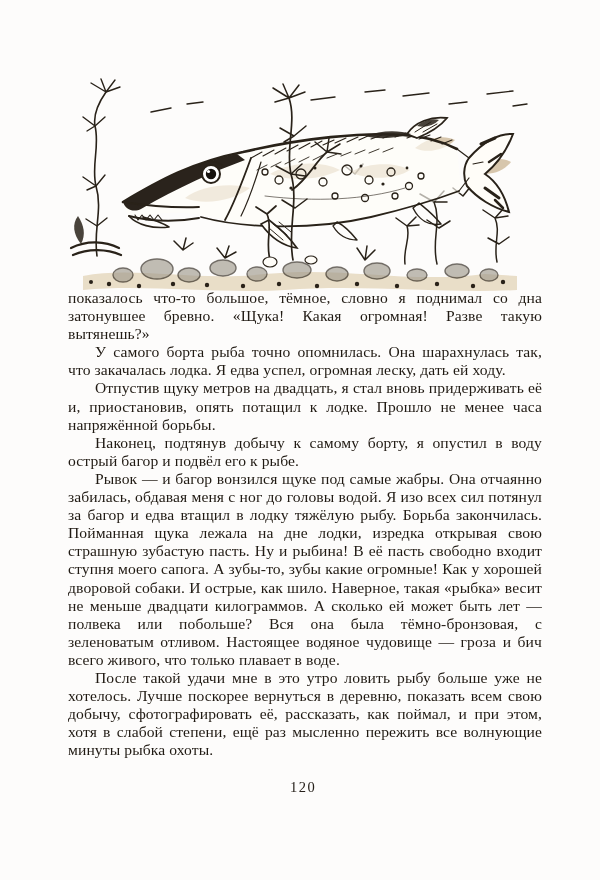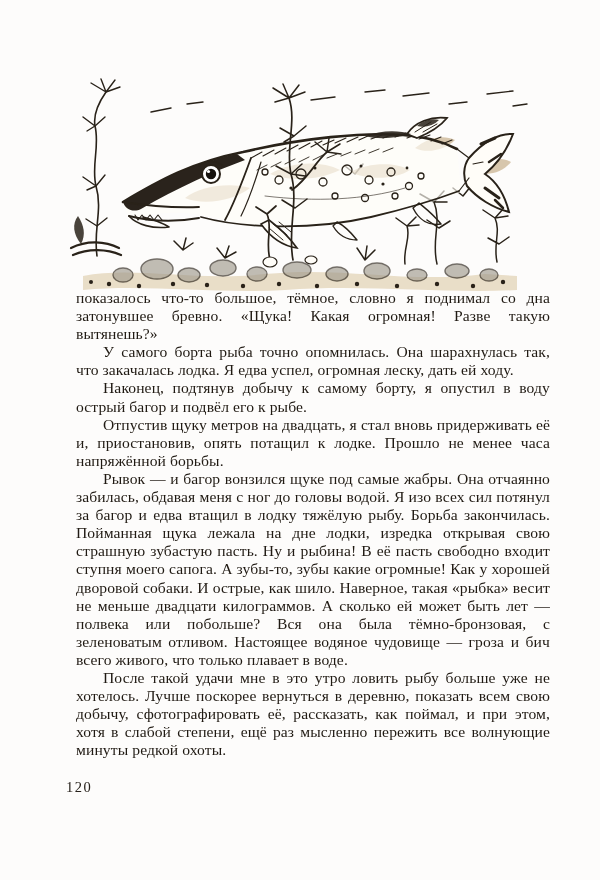--- a/index.html
+++ b/index.html
@@ -6,29 +6,29 @@
   body{background:#fdfcfb;width:600px;height:880px;overflow:hidden;}
   .page{
     position:relative;width:600px;height:880px;background:#fdfcfb;
     font-family:"Liberation Serif","DejaVu Serif",serif;color:#201a13;
   }
   .illustration{
     position:absolute;top:78px;left:65px;width:470px;height:215px;margin:0;
   }
   .illustration svg{display:block;width:470px;height:215px;}
   .text-block{
-    position:absolute;top:289px;left:76px;width:474px;
+    position:absolute;top:289px;left:68px;width:474px;
     font-size:15.6px;line-height:18.1px;text-align:justify;
     letter-spacing:.1px;
   }
   .text-block p{margin:0;padding:0;}
   .text-block p.indent{text-indent:27px;}
   .page-number{
     position:absolute;top:779px;left:66px;width:474px;
-    font-size:14.5px;letter-spacing:1.5px;color:#26201a;
+    text-align:center;font-size:14.5px;letter-spacing:1.5px;color:#26201a;
   }
   .ink{stroke:#292219;fill:none;stroke-linecap:round;stroke-linejoin:round;}
 </style>
 </head>
 <body>
 
 <div class="page">
 
   <figure class="illustration">
     <svg viewBox="0 0 470 215" xmlns="http://www.w3.org/2000/svg">
@@ -166,21 +166,21 @@
             <circle cx="438" cy="204" r="2.2"></circle>
           <circle cx="26" cy="204" r="2"></circle>
         </g>
       </g>
     </svg>
   </figure>
 
   <div class="text-block">
     <p>показалось что-то большое, тёмное, словно я поднимал со дна затонувшее бревно. «Щука! Какая огромная! Разве такую вытянешь?»</p>
     <p class="indent">У самого борта рыба точно опомнилась. Она шарахнулась так, что закачалась лодка. Я едва успел, огромная леску, дать ей ходу.</p>
+    <p class="indent">Отпустив щуку метров на двадцать, я стал вновь придерживать её и, приостановив, опять потащил к лодке. Прошло не менее часа напряжённой борьбы.</p>
     <p class="indent">Наконец, подтянув добычу к самому борту, я опустил в воду острый багор и подвёл его к рыбе.</p>
-    <p class="indent">Отпустив щуку метров на двадцать, я стал вновь придерживать её и, приостановив, опять потащил к лодке. Прошло не менее часа напряжённой борьбы.</p>
     <p class="indent">Рывок — и багор вонзился щуке под самые жабры. Она отчаянно забилась, обдавая меня с ног до головы водой. Я изо всех сил потянул за багор и едва втащил в лодку тяжёлую рыбу. Борьба закончилась. Пойманная щука лежала на дне лодки, изредка открывая свою страшную зубастую пасть. Ну и рыбина! В её пасть свободно входит ступня моего сапога. А зубы-то, зубы какие огромные! Как у хорошей дворовой собаки. И острые, как шило. Наверное, такая «рыбка» весит не меньше двадцати килограммов. А сколько ей может быть лет — полвека или побольше? Вся она была тёмно-бронзовая, с зеленоватым отливом. Настоящее водяное чудовище — гроза и бич всего живого, что только плавает в воде.</p>
-    <p class="indent">После такой удачи мне в это утро ловить рыбу больше уже не хотелось. Лучше поскорее вернуться в деревню, показать всем свою добычу, сфотографировать её, рассказать, как поймал, и при этом, хотя в слабой степени, ещё раз мысленно пережить все волнующие минуты редкой охоты.</p>
+    <p class="indent">После такой удачи мне в это утро ловить рыбу больше уже не хотелось. Лучше поскорее вернуться в деревню, показать всем свою добычу, сфотографировать её, рассказать, как поймал, и при этом, хотя в слабой степени, ещё раз мысленно пережить все волнующие минуты рыбка охоты.</p>
   </div>
 
   <div class="page-number">120</div>
 
 </div>
 
 </body></html>

